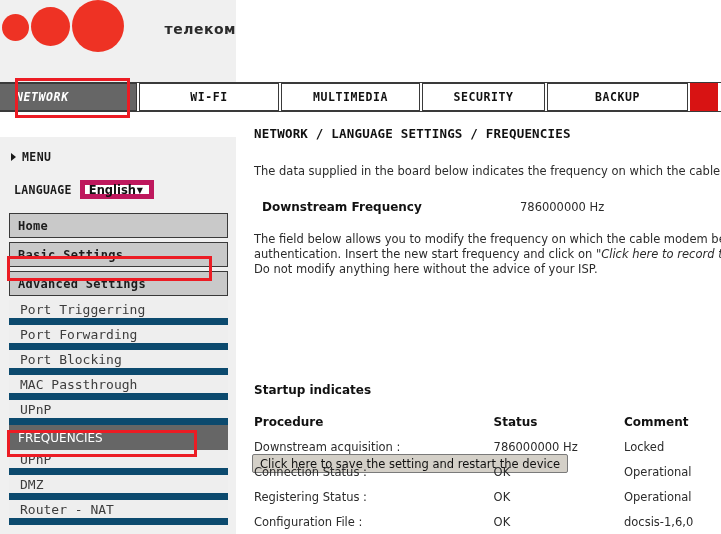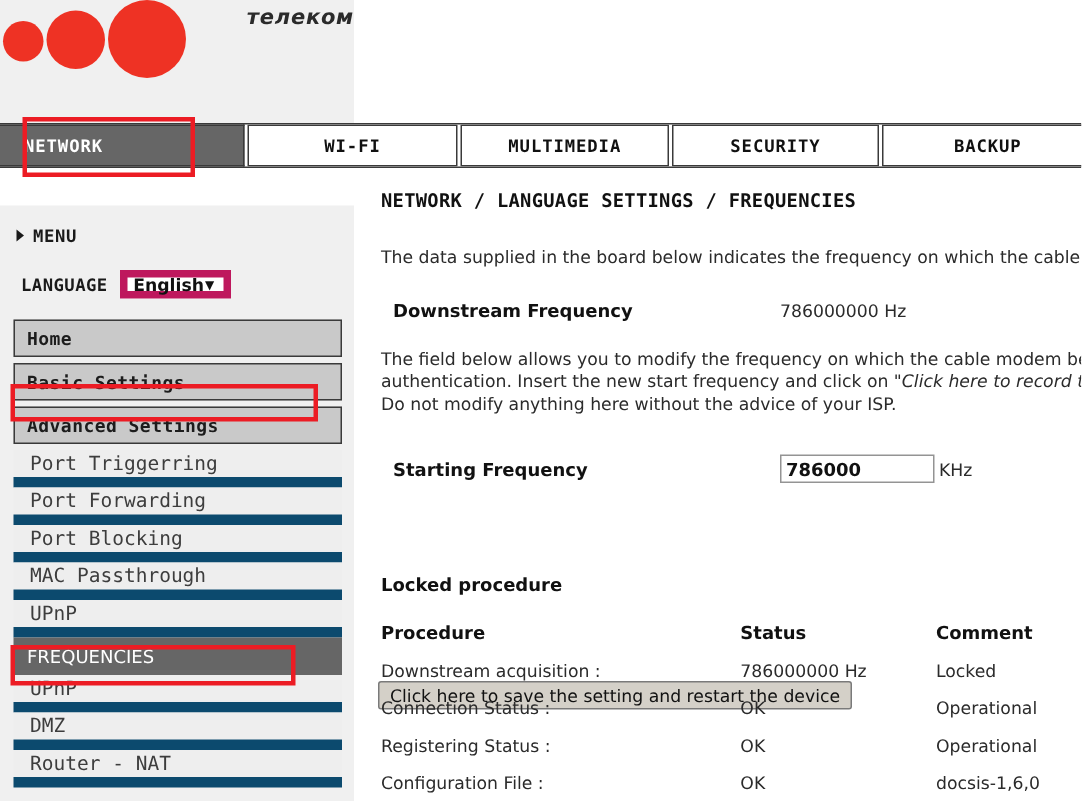--- a/index.html
+++ b/index.html
@@ -50,24 +50,23 @@
     font-size: 27px;
     font-weight: bold;
     letter-spacing: 0px;
     color: #2b2b2b;
   }
   .logo-sub {
     display: block;
     font-size: 14px;
     font-weight: bold;
     text-align: right;
-    margin-top: 1px;
+    margin-top: 18px;
     color: #2b2b2b;
     letter-spacing: 0.5px;
-    font-style: italic;
   }
 
   
   .tabbar {
     position: absolute;
     left: 0; top: 82px;
     width: 721px; height: 30px;
     background: #ffffff;
     border-top: 1px solid #3a3a3a;
     border-bottom: 1px solid #3a3a3a;
@@ -83,28 +82,28 @@
     font-size: 11.5px;
     font-weight: bold;
     letter-spacing: 0.6px;
     display: flex;
     align-items: center;
     justify-content: center;
     margin-right: 2px;
     flex: none;
     white-space: nowrap;
   }
-  .tab.first { width: 163px; border-left: none; justify-content: flex-start; padding-left: 16px; }
+  .tab.first { width: 137px; border-left: none; justify-content: flex-start; padding-left: 16px; font-style: italic; }
   .tab.active {
     background: #666666;
     color: #ffffff;
   }
   .tab.w2 { width: 140px; }
   .tab.w3 { width: 139px; }
-  .tab.w4 { width: 138px; }
+  .tab.w4 { width: 123px; }
   .tab.w5 { width: 141px; }
   .tab.red {
     background: #d81313;
     border-color: #d81313;
     width: 28px;
     margin-right: 0;
   }
 
   
   .sidebar {
@@ -423,29 +422,24 @@
       <span class="k">Downstream Frequency</span>
       <span class="v">786000000 Hz</span>
     </div>
 
     <div class="para p2">
       <span>The field below allows you to modify the frequency on which the cable modem begins its</span><br>
       <span>authentication. Insert the new start frequency and click on  "</span><span class="ital">Click here to record the par</span><br>
       <span>Do not modify anything here without the advice of your ISP.</span>
     </div>
 
-    <div class="kv-row row-starting">
-      <span class="k">Starting Frequency</span>
-      <input class="freq-input" type="text" value="786000" style="">
-      <span class="unit">KHz</span>
-    </div>
 
     <div class="save-btn">Click here to save the setting and restart the device</div>
 
-    <div class="section-title">Locked procedure</div>
+    <div class="section-title">Startup indicates</div>
 
     <div class="table">
       <div class="trow thead">
         <span class="c1">Procedure</span>
         <span class="c2">Status</span>
         <span class="c3">Comment</span>
       </div>
       <div class="trow tbody-row">
         <span class="c1">Downstream acquisition :</span>
         <span class="c2">786000000 Hz</span>

